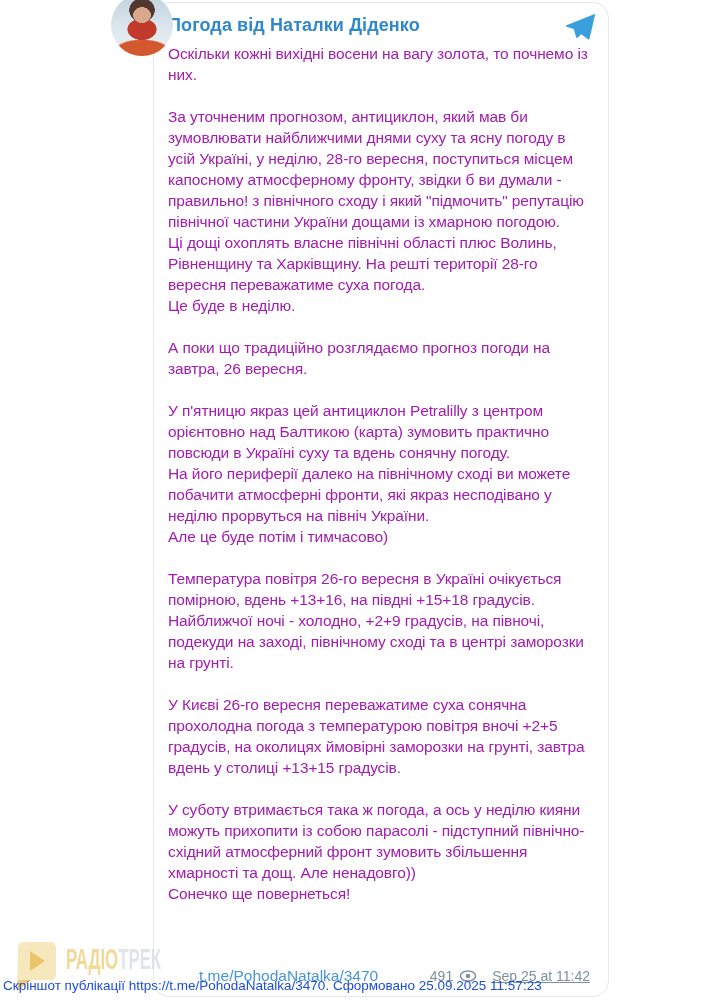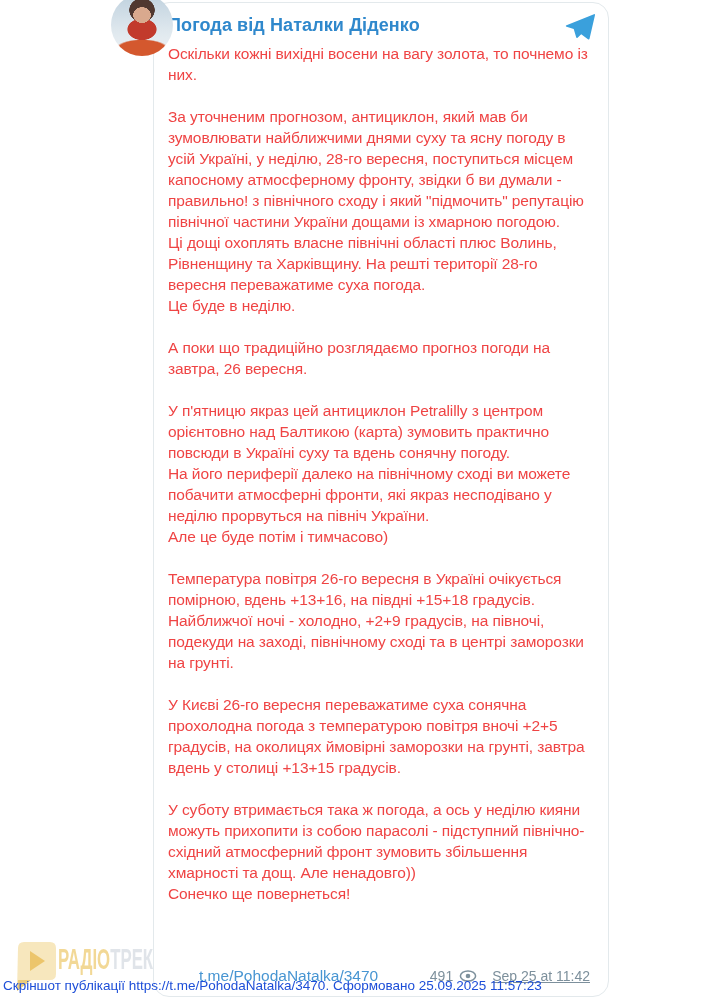--- a/index.html
+++ b/index.html
@@ -52,21 +52,21 @@
     position: absolute;
     top: 9px;
     right: 13px;
     width: 30px;
     height: 30px;
     cursor: pointer;
   }
   .post-text {
     margin-top: 7px;
     width: 424px;
-    color: #ef4444;
+    color: #a21caf;
     font-size: 15.5px;
     line-height: 21px;
     letter-spacing: -0.1px;
     white-space: pre-line;
   }
   .footer {
     position: absolute;
     left: 14px;
     right: 18px;
     bottom: 11px;
@@ -99,20 +99,21 @@
   }
   .watermark {
     position: absolute;
     left: 12px;
     top: 940px;
     display: flex;
     align-items: flex-start;
     z-index: 2;
     opacity: 0.85;
     pointer-events: none;
+    gap: 8px;
   }
   .wm-icon { width: 46px; height: 52px; }
   .wm-text {
     margin-top: 4px;
     font-size: 30px;
     font-weight: bold;
     line-height: 30px;
     transform: scaleX(0.56);
     transform-origin: left center;
     white-space: nowrap;

